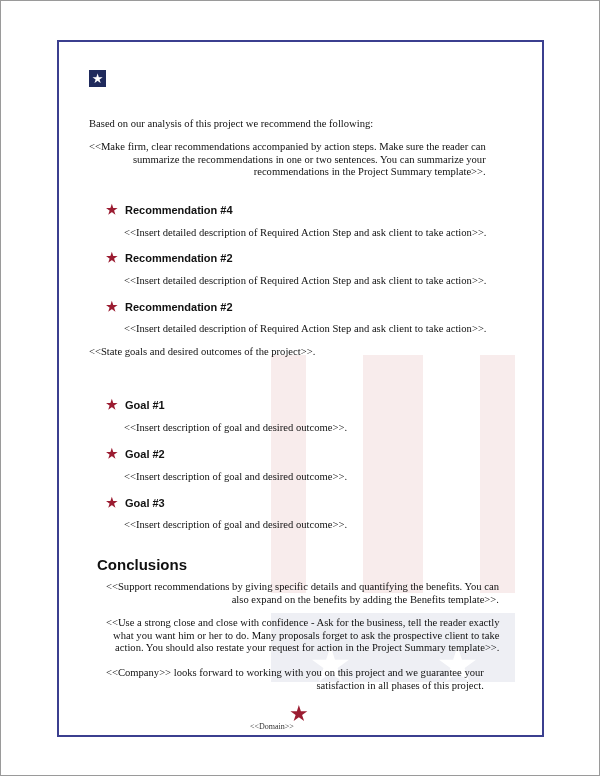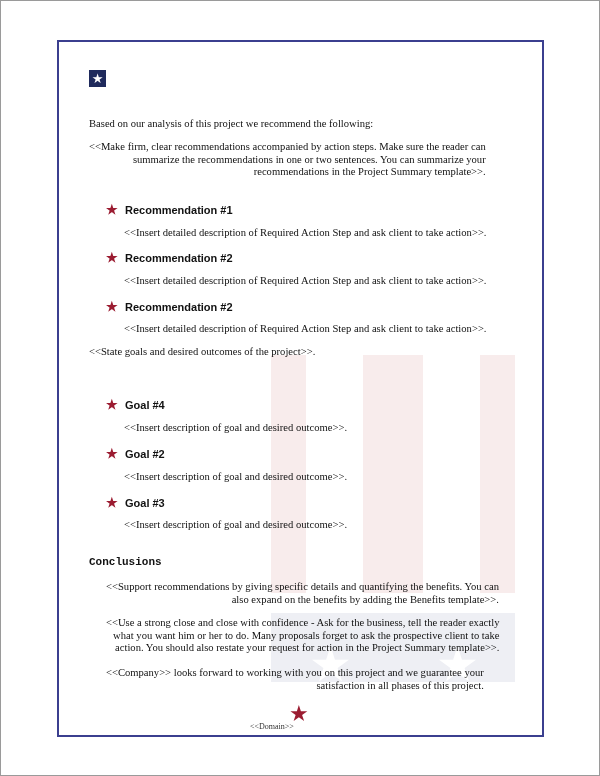--- a/index.html
+++ b/index.html
@@ -8,21 +8,21 @@
   .frame { position: absolute; left: 57px; top: 40px; width: 483px; height: 693px; border: 2px solid #3b3f8f; box-sizing: content-box; }
   .wm-stripe { position: absolute; background: #f8ecec; top: 355px; height: 238px; }
   .wm-band { position: absolute; left: 271px; top: 613px; width: 244px; height: 69px; background: #eeeff4; overflow: hidden; }
   .wm-star { position: absolute; color: #ffffff; font-size: 48px; line-height: 1; top: 28px; }
   .title-row { position: absolute; left: 89px; top: 70px; display: flex; align-items: center; }
   .title-box { width: 17px; height: 17px; background: #1f2a5c; color: #fff; display: flex; align-items: center; justify-content: center; font-size: 13px; line-height: 1; margin-right: 8px; }
   .title { font-family: "Liberation Serif", serif; font-size: 22px; color: #1f2a5c; letter-spacing: 0.2px; }
   .txt { position: absolute; font-size: 10.6px; color: #111; line-height: 12.5px; white-space: pre-line; text-align: right; }
   .heading { position: absolute; display: flex; align-items: center; font-family: "Liberation Sans", sans-serif; font-weight: bold; font-size: 11px; color: #111; }
   .red-star { color: #9b1c31; font-size: 13px; margin-right: 9px; width: 10px; }
-  .section-head { position: absolute; left: 89px; top: 556px; font-family: Liberation Mono, monospace; font-weight: bold; font-size: 11px; color: #111; }
+  .section-head { position: absolute; left: 97px; top: 556px; font-family: Liberation Sans, sans-serif; font-weight: bold; font-size: 15px; color: #111; }
   .footer-star { position: absolute; left: 289px; top: 703px; color: #9b1c31; font-size: 22px; line-height: 1; }
   .footer-text { position: absolute; left: 250px; top: 722px; width: 100px; text-align: left; font-size: 8px; color: #333; }
 </style>
 </head>
 <body>
 
 <div class="page-edge"></div>
 
 <div class="wm-stripe" style="left:271px;width:35px;"></div>
 <div class="wm-stripe" style="left:363px;width:60px;"></div>
@@ -38,41 +38,41 @@
   <div class="title-box">★</div>
 </div>
 
 <div class="txt" style="left:89px;top:118px;">Based on our analysis of this project we recommend the following:</div>
 <div class="txt" style="left:89px;top:141px;">&lt;&lt;Make firm, clear recommendations accompanied by action steps.  Make sure the reader can
 summarize the recommendations in one or two sentences.  You can summarize your
 recommendations in the Project Summary template&gt;&gt;.</div>
 
 <div class="heading" style="left:106px;top:202px;">
   <span class="red-star">★</span>
-  <span>Recommendation #1</span>
+  <span>Recommendation #4</span>
 </div>
 <div class="txt" style="left:124px;top:227px;">&lt;&lt;Insert detailed description of Required Action Step and ask client to take action&gt;&gt;.</div>
 
 <div class="heading" style="left:106px;top:250px;">
   <span class="red-star">★</span>
   <span>Recommendation #2</span>
 </div>
 <div class="txt" style="left:124px;top:275px;">&lt;&lt;Insert detailed description of Required Action Step and ask client to take action&gt;&gt;.</div>
 
 <div class="heading" style="left:106px;top:299px;">
   <span class="red-star">★</span>
   <span>Recommendation #2</span>
 </div>
 <div class="txt" style="left:124px;top:323px;">&lt;&lt;Insert detailed description of Required Action Step and ask client to take action&gt;&gt;.</div>
 
 <div class="txt" style="left:89px;top:346px;">&lt;&lt;State goals and desired outcomes of the project&gt;&gt;.</div>
 
 <div class="heading" style="left:106px;top:397px;">
   <span class="red-star">★</span>
-  <span>Goal #4</span>
+  <span>Goal #1</span>
 </div>
 <div class="txt" style="left:124px;top:422px;">&lt;&lt;Insert description of goal and desired outcome&gt;&gt;.</div>
 
 <div class="heading" style="left:106px;top:446px;">
   <span class="red-star">★</span>
   <span>Goal #2</span>
 </div>
 <div class="txt" style="left:124px;top:471px;">&lt;&lt;Insert description of goal and desired outcome&gt;&gt;.</div>
 
 <div class="heading" style="left:106px;top:495px;">

